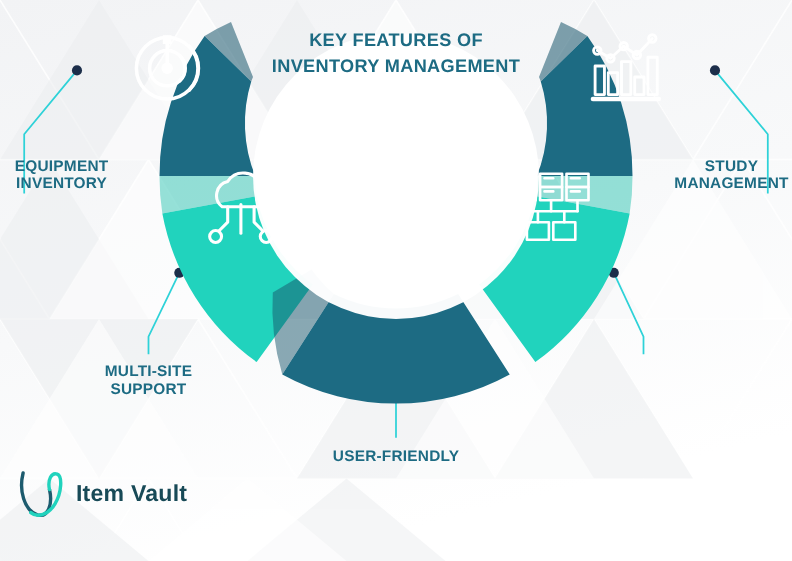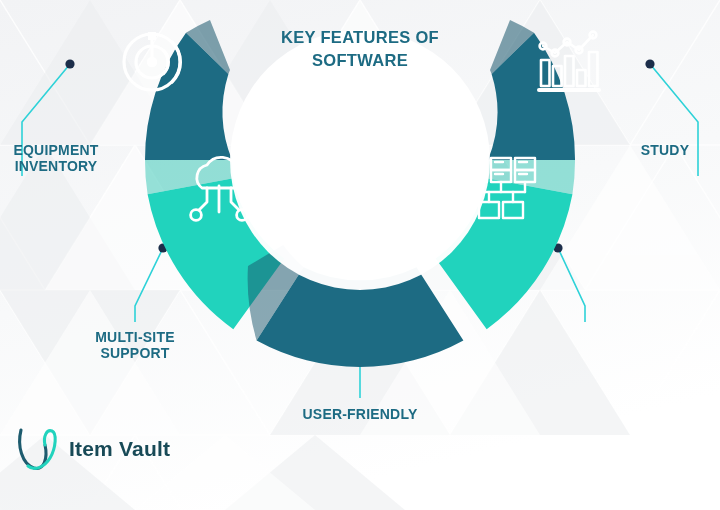--- a/index.html
+++ b/index.html
@@ -233,30 +233,31 @@
       <path d="M-20,-24 L20,-24 M-20,24 L20,24"></path>
       <rect x="-13" y="-7" width="26" height="20"></rect>
       <path d="M-15,-14 L15,-14 L13,-7 L-13,-7 Z"></path>
       <path d="M0,-14 L0,-7 M-5,-14 L-8,-7 M5,-14 L8,-7"></path>
       <path d="M-3,-3 L3,-3"></path>
     </g>
   </svg>
 
   <div class="center-title">
     <div>KEY FEATURES OF</div>
-    <div>SOFTWARE</div>
+    <div>INVENTORY MANAGEMENT</div>
   </div>
 
   <div class="label" id="label-equipment-portfolio">
     <div>EQUIPMENT</div>
     <div>INVENTORY</div>
   </div>
 
   <div class="label" id="label-study-management">
     <div>STUDY</div>
+    <div>MANAGEMENT</div>
   </div>
 
   <div class="label" id="label-multi-site-support">
     <div>MULTI-SITE</div>
     <div>SUPPORT</div>
   </div>
 
 
   <div class="label" id="label-user-friendly">
     <div>USER-FRIENDLY</div>

